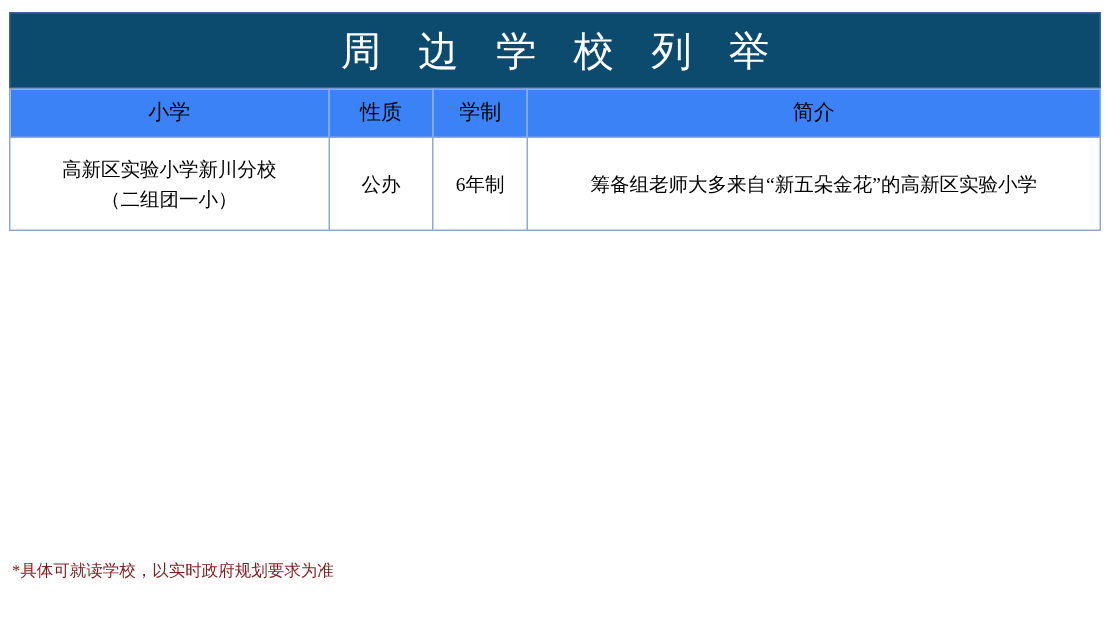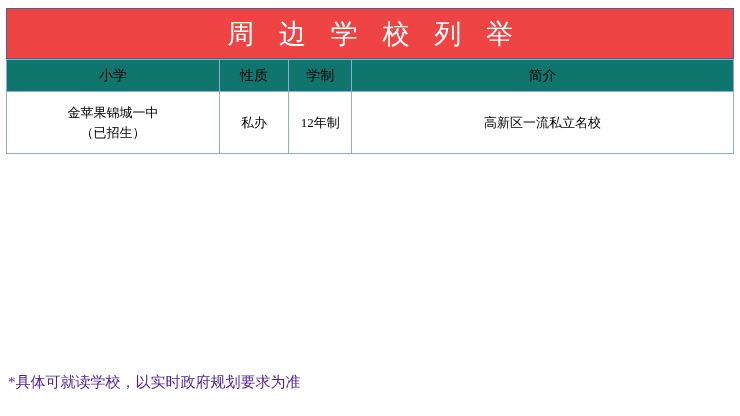--- a/index.html
+++ b/index.html
@@ -18,21 +18,21 @@
     width: 740px;
     height: 416px;
     box-sizing: border-box;
   }
   .title-bar {
     position: absolute;
     left: 6px;
     top: 8px;
     width: 728px;
     height: 51px;
-    background: #ef4444;
+    background: #0c4a6e;
     border: 1px solid #3d6596;
     box-sizing: border-box;
     display: flex;
     align-items: center;
     justify-content: center;
   }
   .title-text {
     color: #ffffff;
     font-size: 27px;
     letter-spacing: 9px;
@@ -51,42 +51,42 @@
     border: 1px solid #8faad4;
     text-align: center;
     vertical-align: middle;
     font-size: 13px;
     color: #000000;
     padding: 2px 4px;
     line-height: 1.5;
     box-sizing: border-box;
   }
   table.schools thead th {
-    background: #0f766e;
+    background: #3b82f6;
     height: 32px;
     font-weight: normal;
     font-size: 14px;
   }
   table.schools tbody td {
     background: #ffffff;
     height: 62px;
   }
   .col-name  { width: 190px; }
   .col-type  { width: 62px; }
   .col-sys   { width: 56px; font-family: Liberation Serif, serif; }
   .col-desc  { width: 341px; }
   .cell-line {
     display: block;
   }
   .footnote {
     position: absolute;
     left: 8px;
     top: 373px;
-    font-size: 15px;
-    color: #4c1d95;
+    font-size: 11px;
+    color: #7f1d1d;
     font-family: "Liberation Serif", "DejaVu Serif", serif;
   }
 </style>
 </head>
 <body>
 
 <div class="page">
 
   <div class="title-bar">
     <div class="title-text">周 边 学 校 列 举</div>
@@ -97,27 +97,27 @@
       <tr>
         <th class="col-name">小学</th>
         <th class="col-type">性质</th>
         <th class="col-sys">学制</th>
         <th class="col-desc">简介</th>
       </tr>
     </thead>
     <tbody>
       <tr>
         <td class="col-name">
-          <span class="cell-line">金苹果锦城一中</span>
-          <span class="cell-line">（已招生）</span>
+          <span class="cell-line">高新区实验小学新川分校</span>
+          <span class="cell-line">（二组团一小）</span>
         </td>
-        <td class="col-type">私办</td>
-        <td class="col-sys">12年制</td>
+        <td class="col-type">公办</td>
+        <td class="col-sys">6年制</td>
         <td class="col-desc">
-          <span class="cell-line">高新区一流私立名校</span>
+          <span class="cell-line">筹备组老师大多来自“新五朵金花”的高新区实验小学</span>
         </td>
       </tr>
     </tbody>
   </table>
 
   <div class="footnote">*具体可就读学校，以实时政府规划要求为准</div>
 
 </div>
 
 </body></html>

